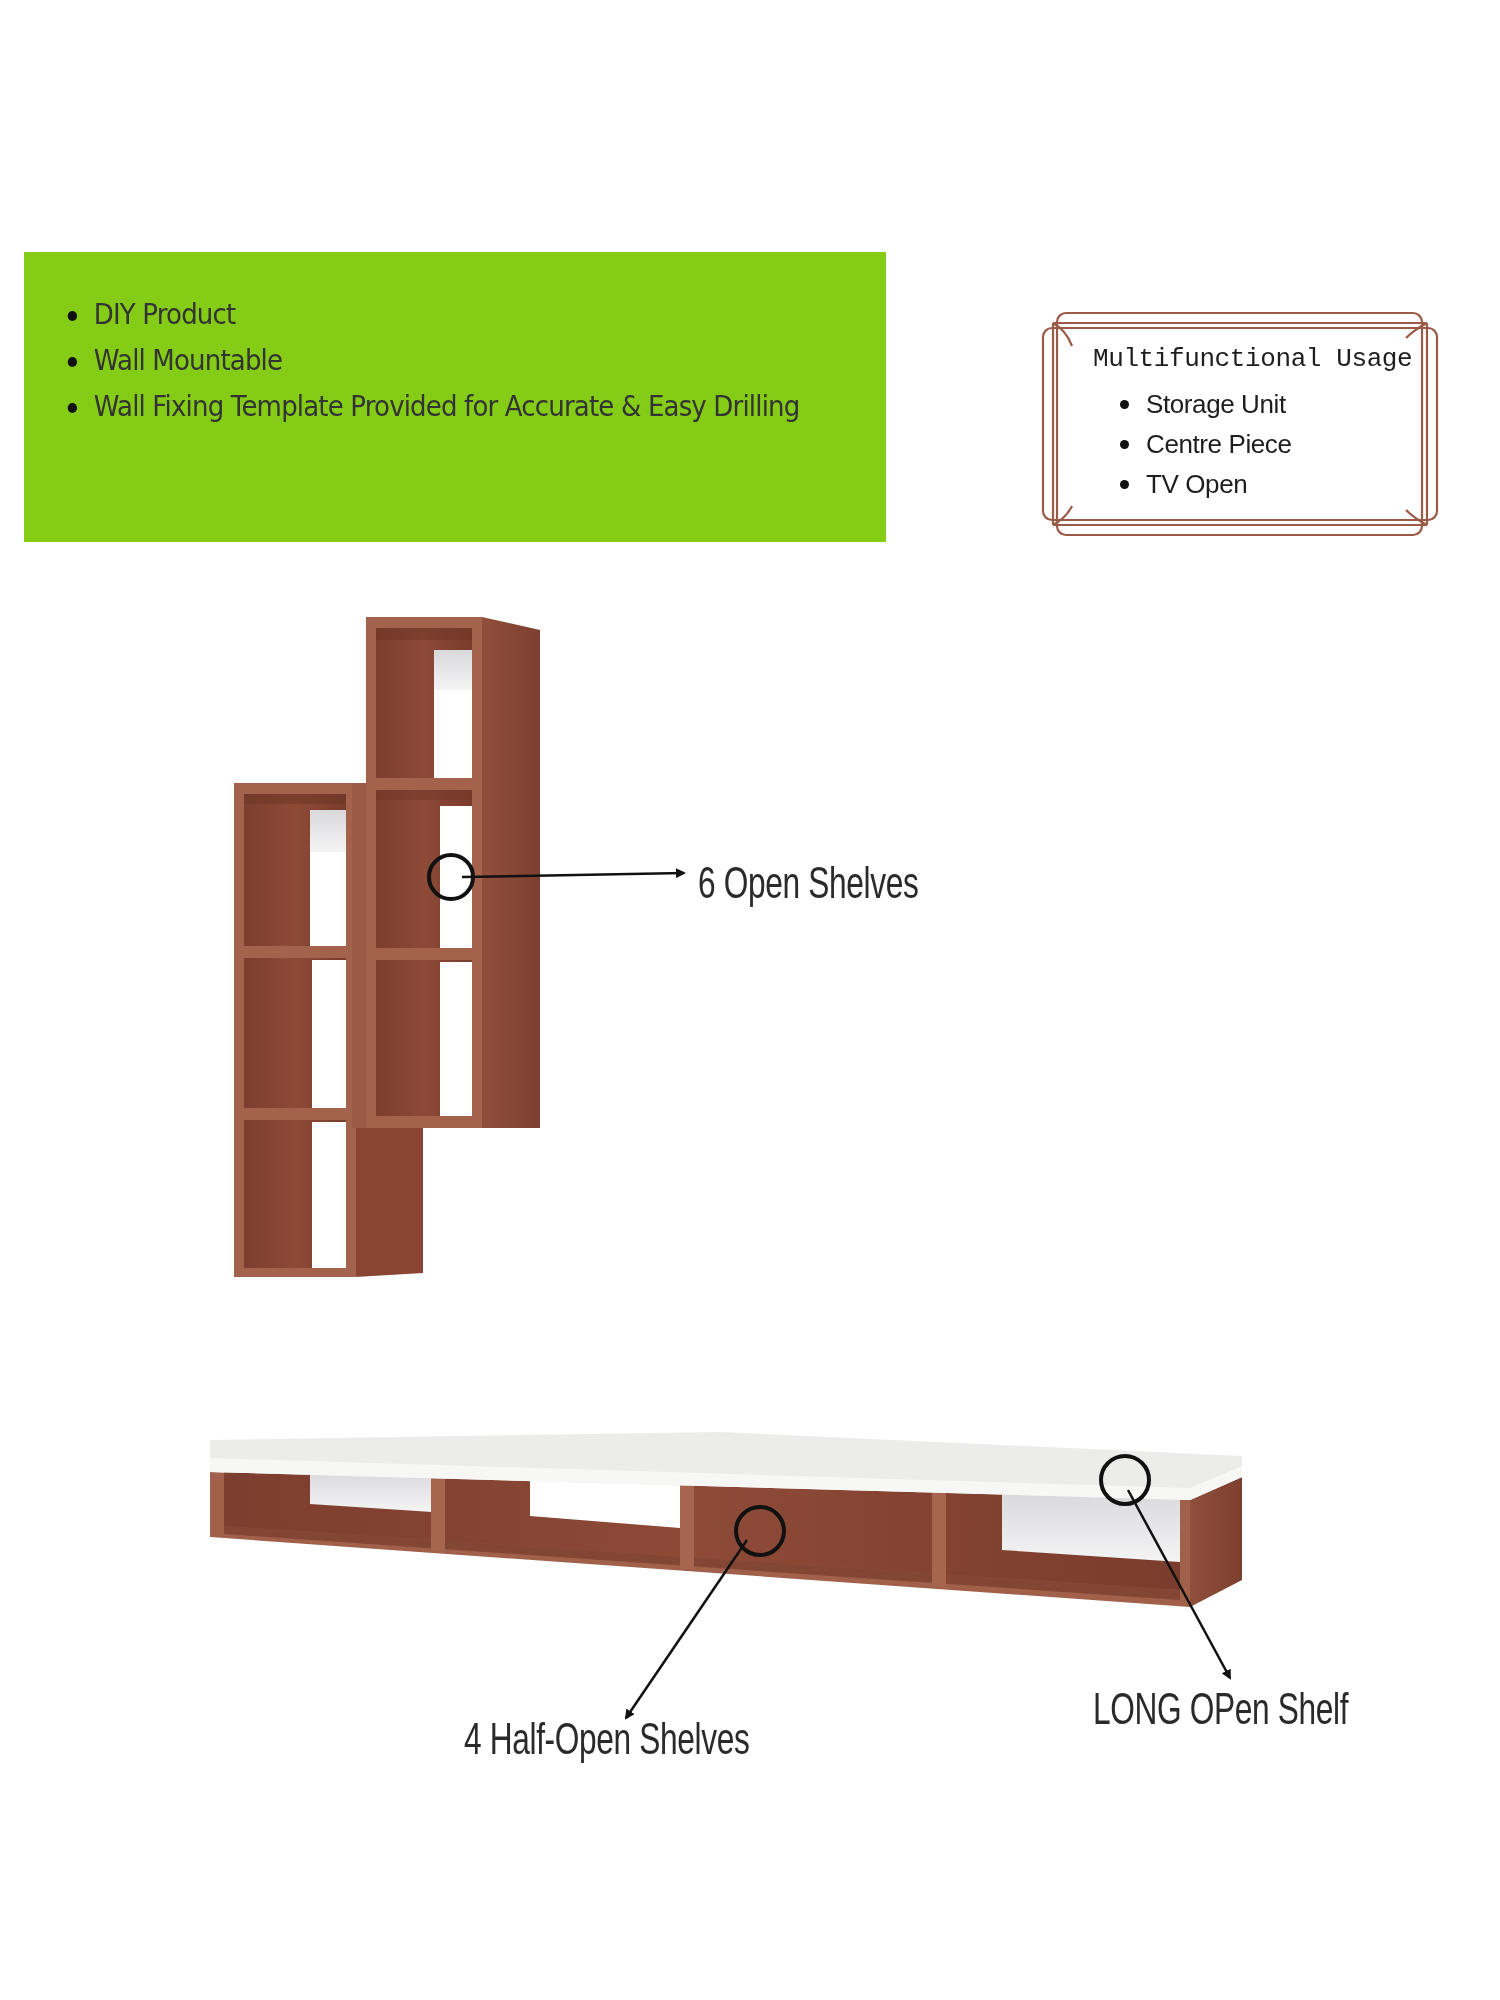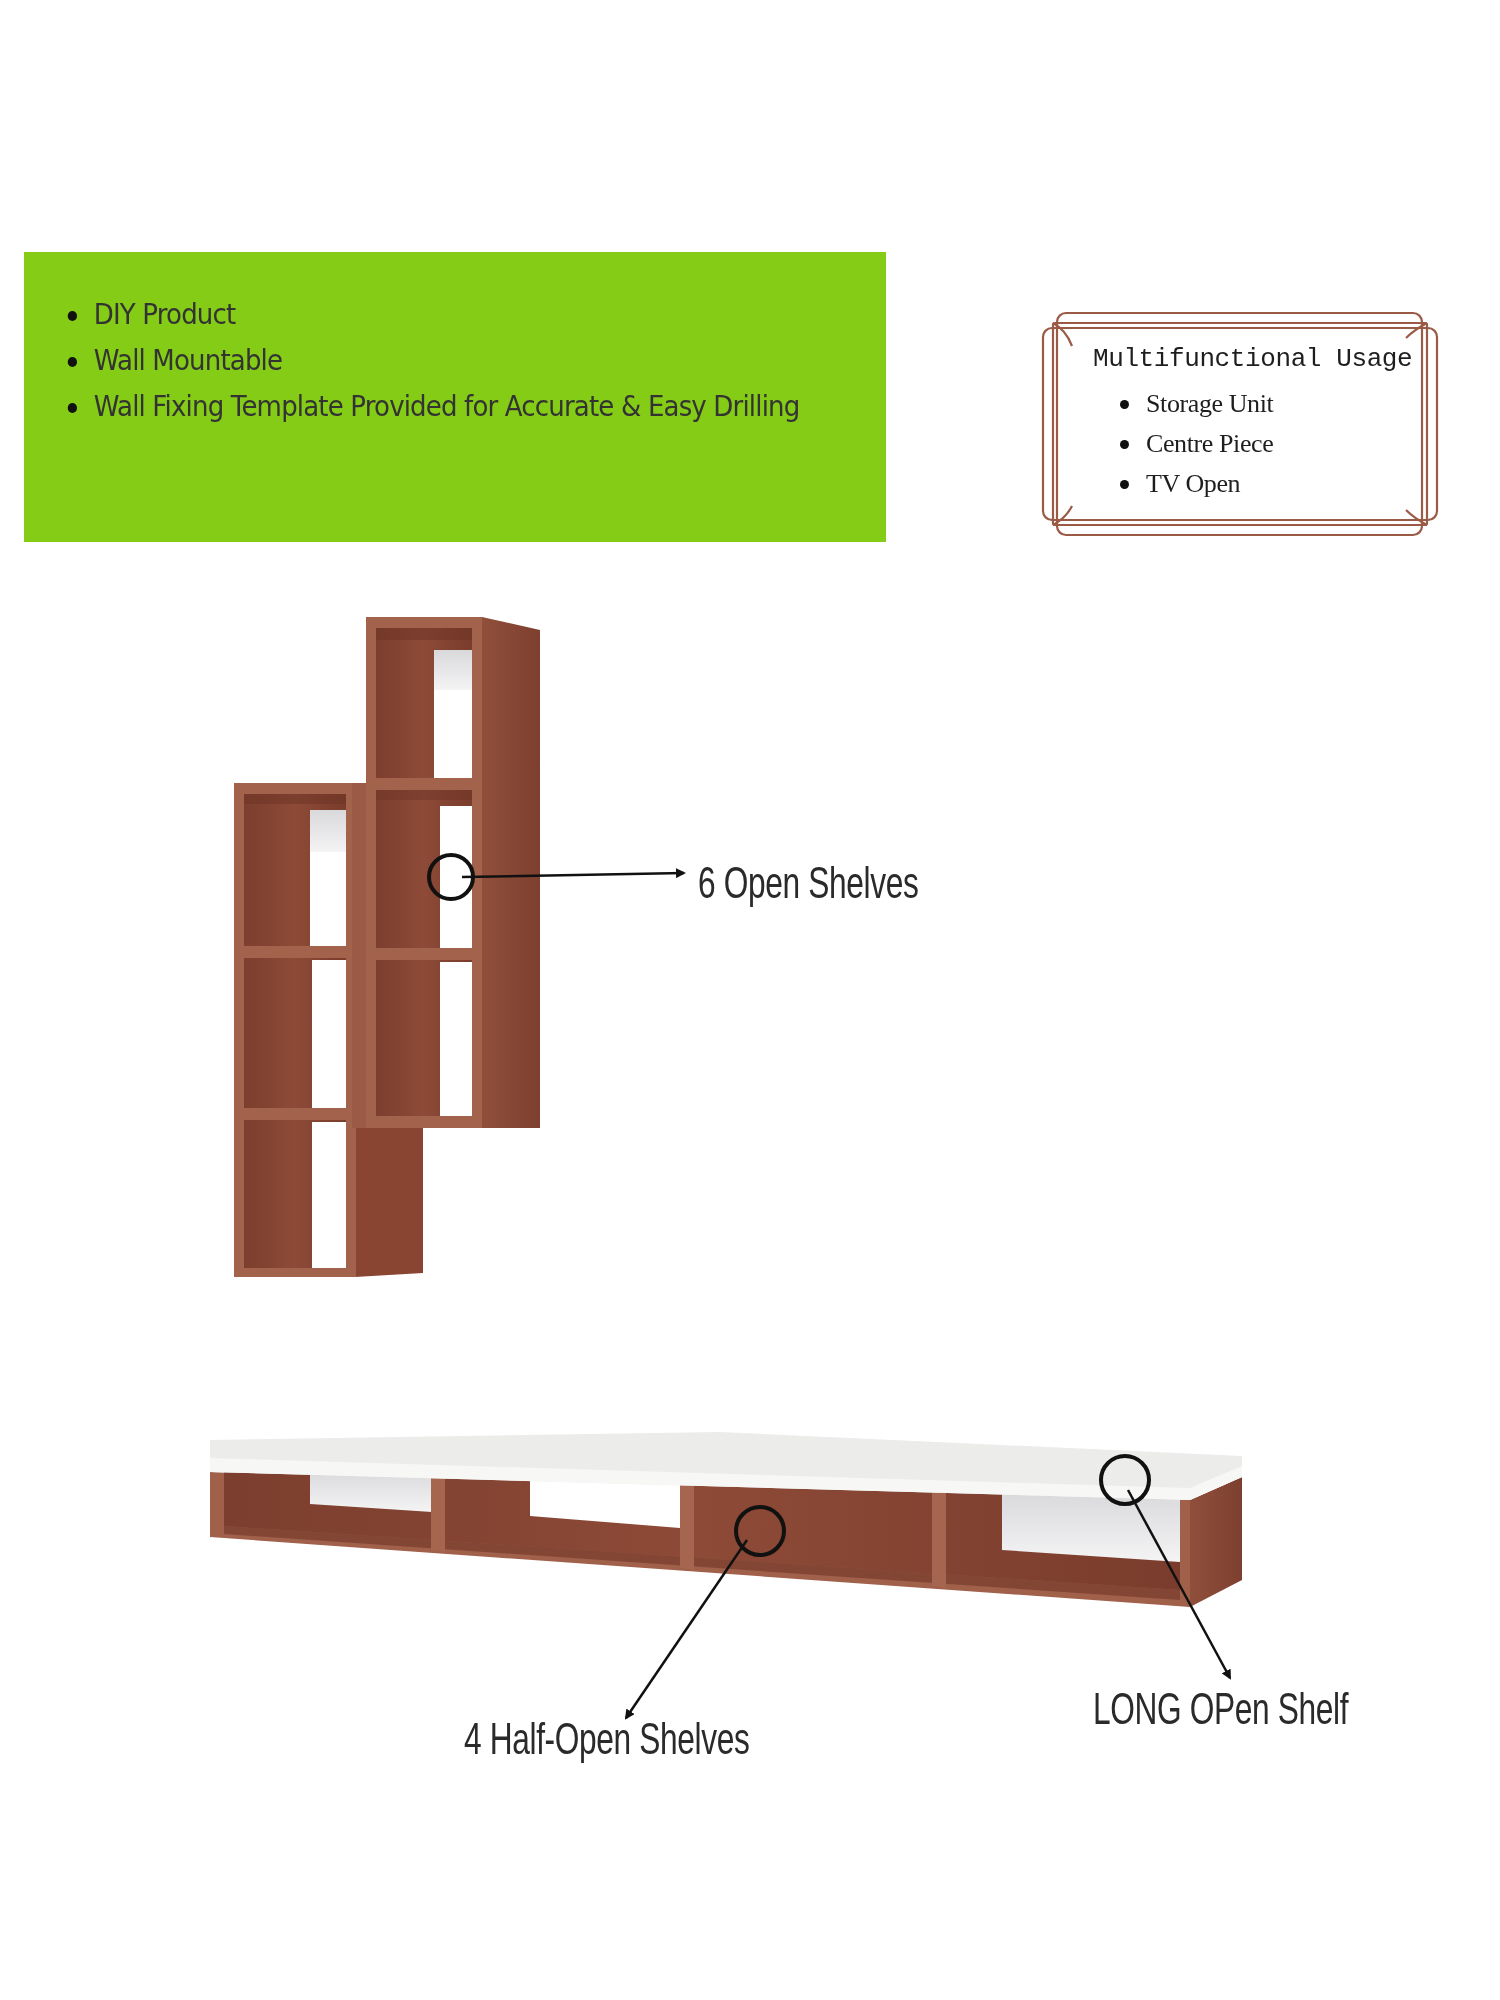--- a/index.html
+++ b/index.html
@@ -24,21 +24,21 @@
 
   .usage-box { position: absolute; left: 1038px; top: 308px; width: 404px; height: 232px; }
   .usage-box svg { position: absolute; left: 0; top: 0; }
   .usage-title {
     position: absolute; left: 55px; top: 36px; font-family: Liberation Mono, monospace;
     font-size: 26px; color: #1e1e1e; white-space: nowrap; letter-spacing: -0.4px;
   }
   .usage-list { position: absolute; left: 82px; top: 76px; list-style: none; }
   .usage-list li {
     position: relative; padding-left: 26px; height: 40px; line-height: 40px;
-    font-family: Liberation Serif, serif; font-size: 26px; color: #1e1e1e; white-space: nowrap; letter-spacing: -0.4px;
+    font-family: Liberation Sans, sans-serif; font-size: 26px; color: #1e1e1e; white-space: nowrap; letter-spacing: -0.4px;
   }
   .usage-list li::before {
     content: ""; position: absolute; left: 0; top: 16px; width: 9px; height: 9px; border-radius: 50%; background: #111;
   }
 
   .product-art { position: absolute; left: 0; top: 0; }
 
   .callout {
     position: absolute; font-family: "Liberation Sans", "DejaVu Sans", sans-serif; font-size: 44px;
     color: #2a2a2a; white-space: nowrap; transform: scaleX(0.72); transform-origin: left top; letter-spacing: -0.5px;

